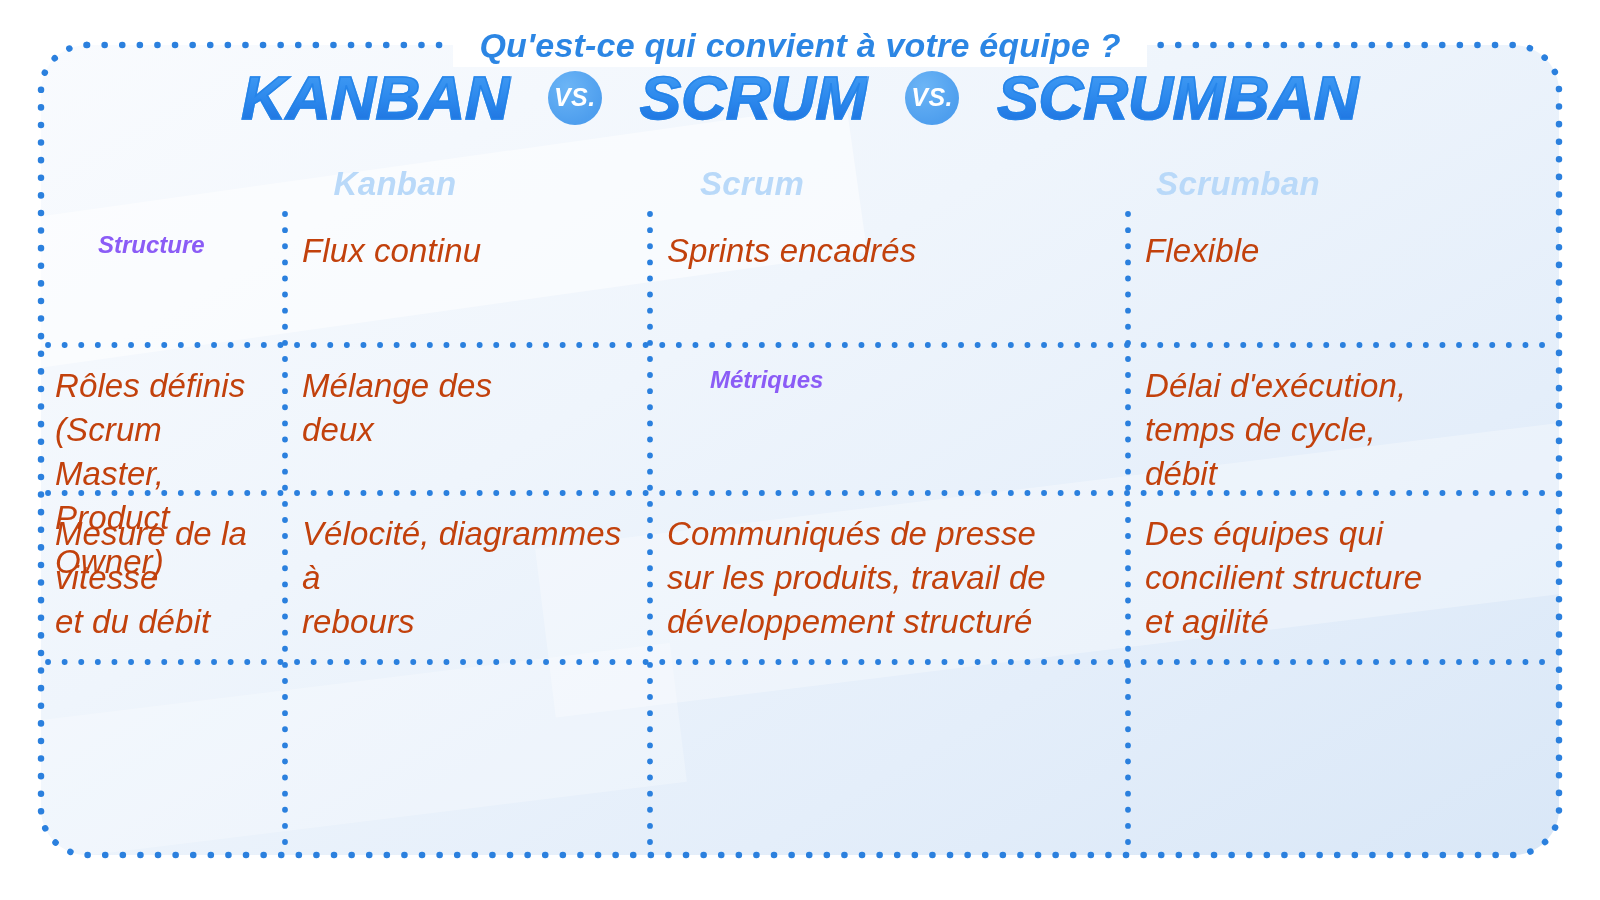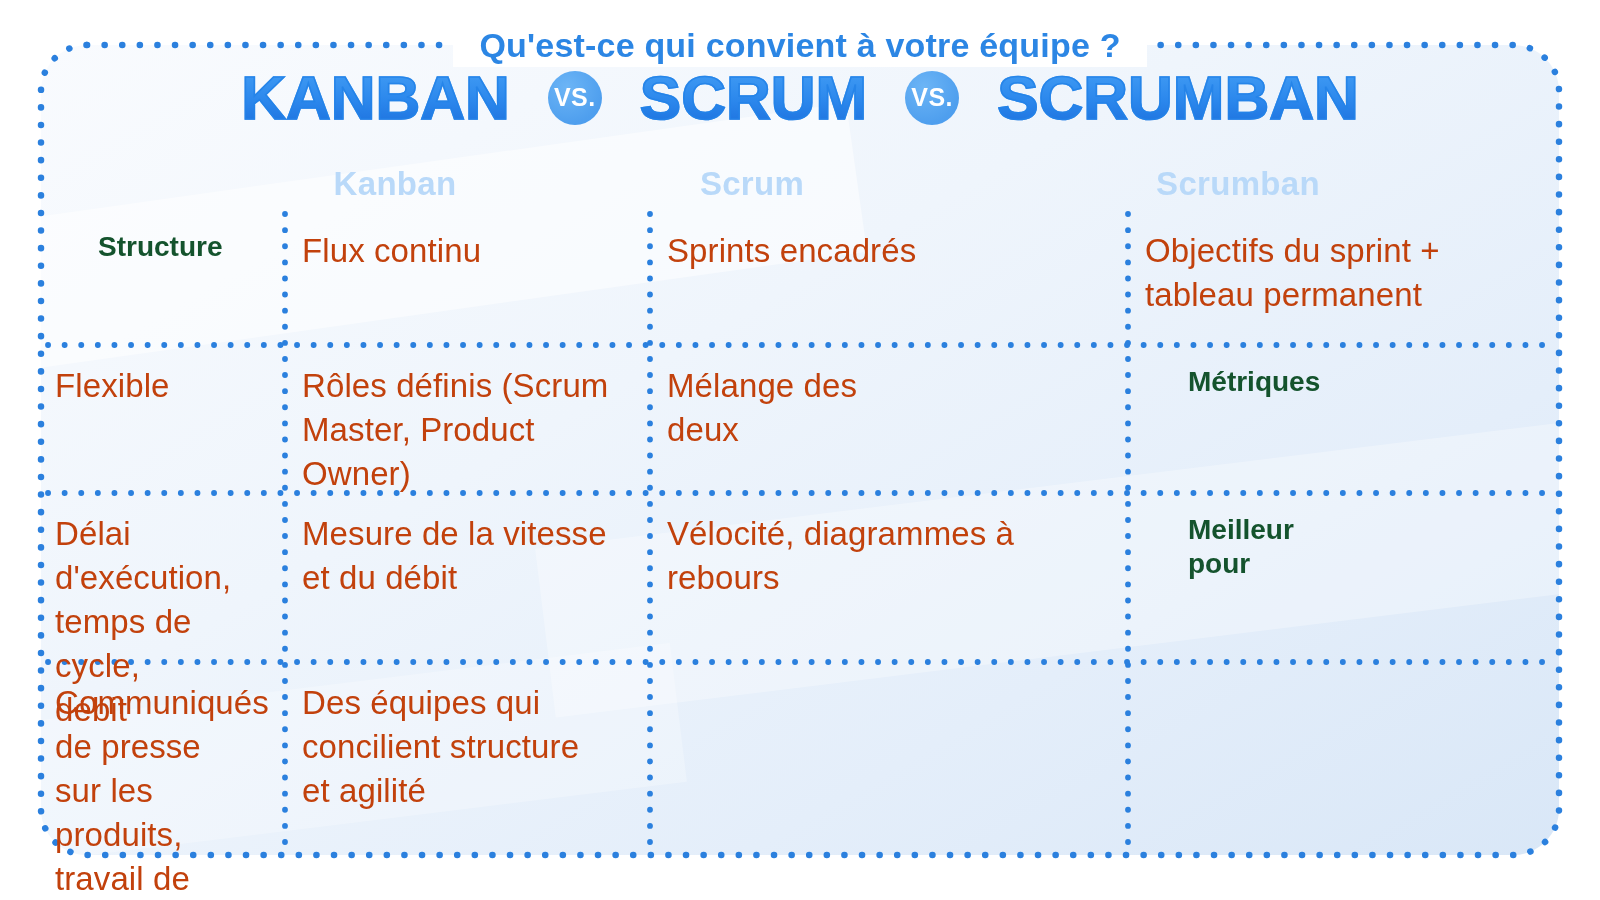--- a/index.html
+++ b/index.html
@@ -1,17 +1,17 @@
 <!DOCTYPE html>
 <html><head>
 <meta charset="utf-8">
 <style>
   html,body{margin:0;padding:0;background:#ffffff;width:1600px;height:900px;overflow:hidden;}
   *{box-sizing:border-box;}
-  .stage{position:relative;width:1288px;height:900px;font-family:"Liberation Sans","DejaVu Sans",sans-serif;}
+  .stage{position:relative;width:1288px;height:900px;font-family:"Liberation Sans","DejaVu Sans",sans-serif;font-style:italic;}
 
   
   .card-bg{position:absolute;left:41px;top:45px;width:1518px;height:810px;border-radius:46px;
     background:linear-gradient(150deg,#f9fbfe 0%,#eff5fc 40%,#e4eefa 72%,#d9e7f7 100%);
     overflow:hidden;}
   .streak{position:absolute;background:rgba(255,255,255,0.5);}
   .s1{left:-80px;top:120px;width:900px;height:150px;transform:rotate(-8deg);}
   .s2{left:500px;top:430px;width:1200px;height:170px;transform:rotate(-7deg);opacity:.6;}
   .s3{left:-60px;top:640px;width:700px;height:140px;transform:rotate(-7deg);opacity:.5;}
 
@@ -35,21 +35,21 @@
     justify-content:center;letter-spacing:.5px;}
 
   
   .col-headers span{position:absolute;top:165px;transform:translateX(-50%);font-size:33px;
     font-weight:800;color:#b9d9f9;letter-spacing:.3px;}
 
   
   .tbl{position:absolute;left:38px;top:210px;width:1524px;display:grid;
     grid-template-columns:247px 365px 478px 434px;
     grid-template-rows:135px 148px 169px 188px;}
-  .rlabel{padding:20px 8px 0 60px;font-size:28px;font-weight:800;color:#14532d;
+  .rlabel{padding:20px 8px 0 60px;font-size:24px;font-weight:800;color:#8b5cf6;
     line-height:1.22;white-space:pre-line;}
   .cell{padding:19px 14px 0 17px;font-size:33px;font-weight:400;color:#c2410c;
     line-height:1.33;white-space:pre-line;letter-spacing:.1px;}
 </style>
 </head>
 <body>
 
 <div class="stage">
 
   <div class="card-bg">
@@ -87,40 +87,36 @@
     <span style="left:395px">Kanban</span>
     <span style="left:752px">Scrum</span>
     <span style="left:1238px">Scrumban</span>
   </div>
 
   <div class="tbl">
 
     <div class="rlabel">Structure</div>
     <div class="cell">Flux continu</div>
     <div class="cell">Sprints encadrés</div>
-    <div class="cell">Objectifs du sprint +
-tableau permanent</div>
 
     <div class="cell">Flexible</div>
     <div class="cell">Rôles définis (Scrum
 Master, Product Owner)</div>
     <div class="cell">Mélange des
 deux</div>
 
     <div class="rlabel">Métriques</div>
     <div class="cell">Délai d'exécution,
 temps de cycle,
 débit</div>
     <div class="cell">Mesure de la vitesse
 et du débit</div>
     <div class="cell">Vélocité, diagrammes à
 rebours</div>
 
-    <div class="rlabel">Meilleur
-pour</div>
     <div class="cell">Communiqués de presse
 sur les produits, travail de
 développement structuré</div>
     <div class="cell">Des équipes qui
 concilient structure
 et agilité</div>
   </div>
 
 </div>
 

